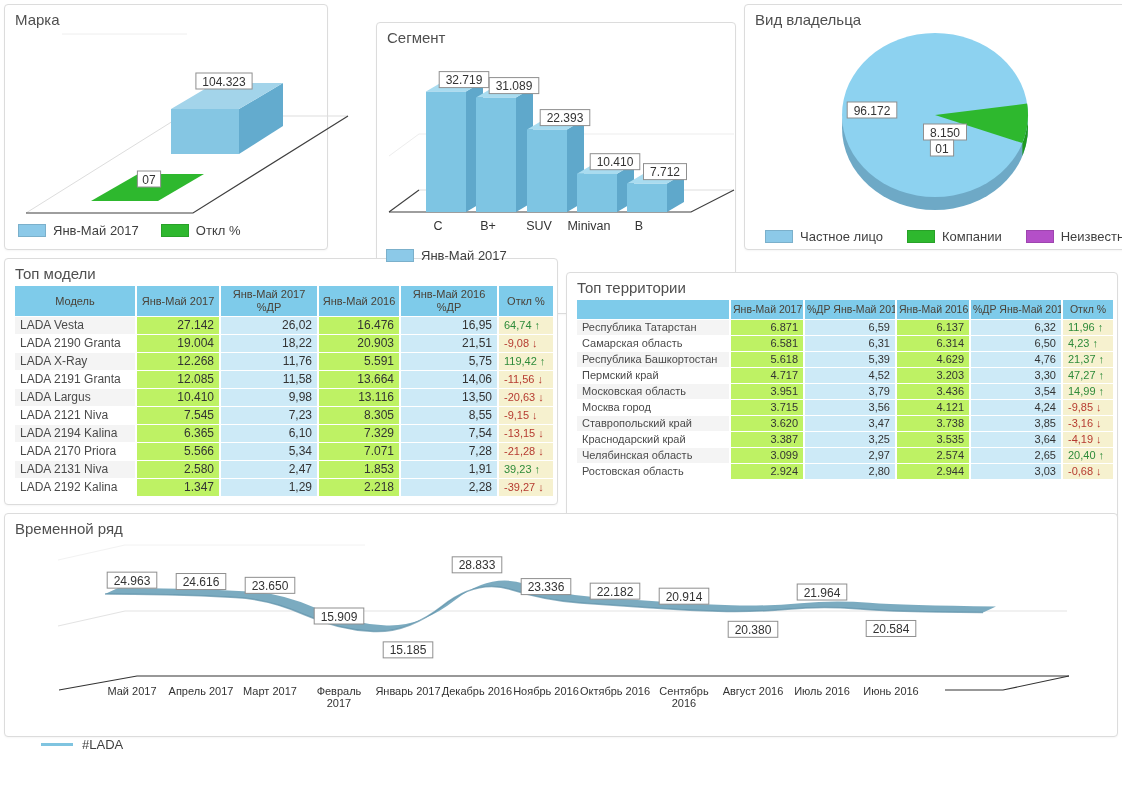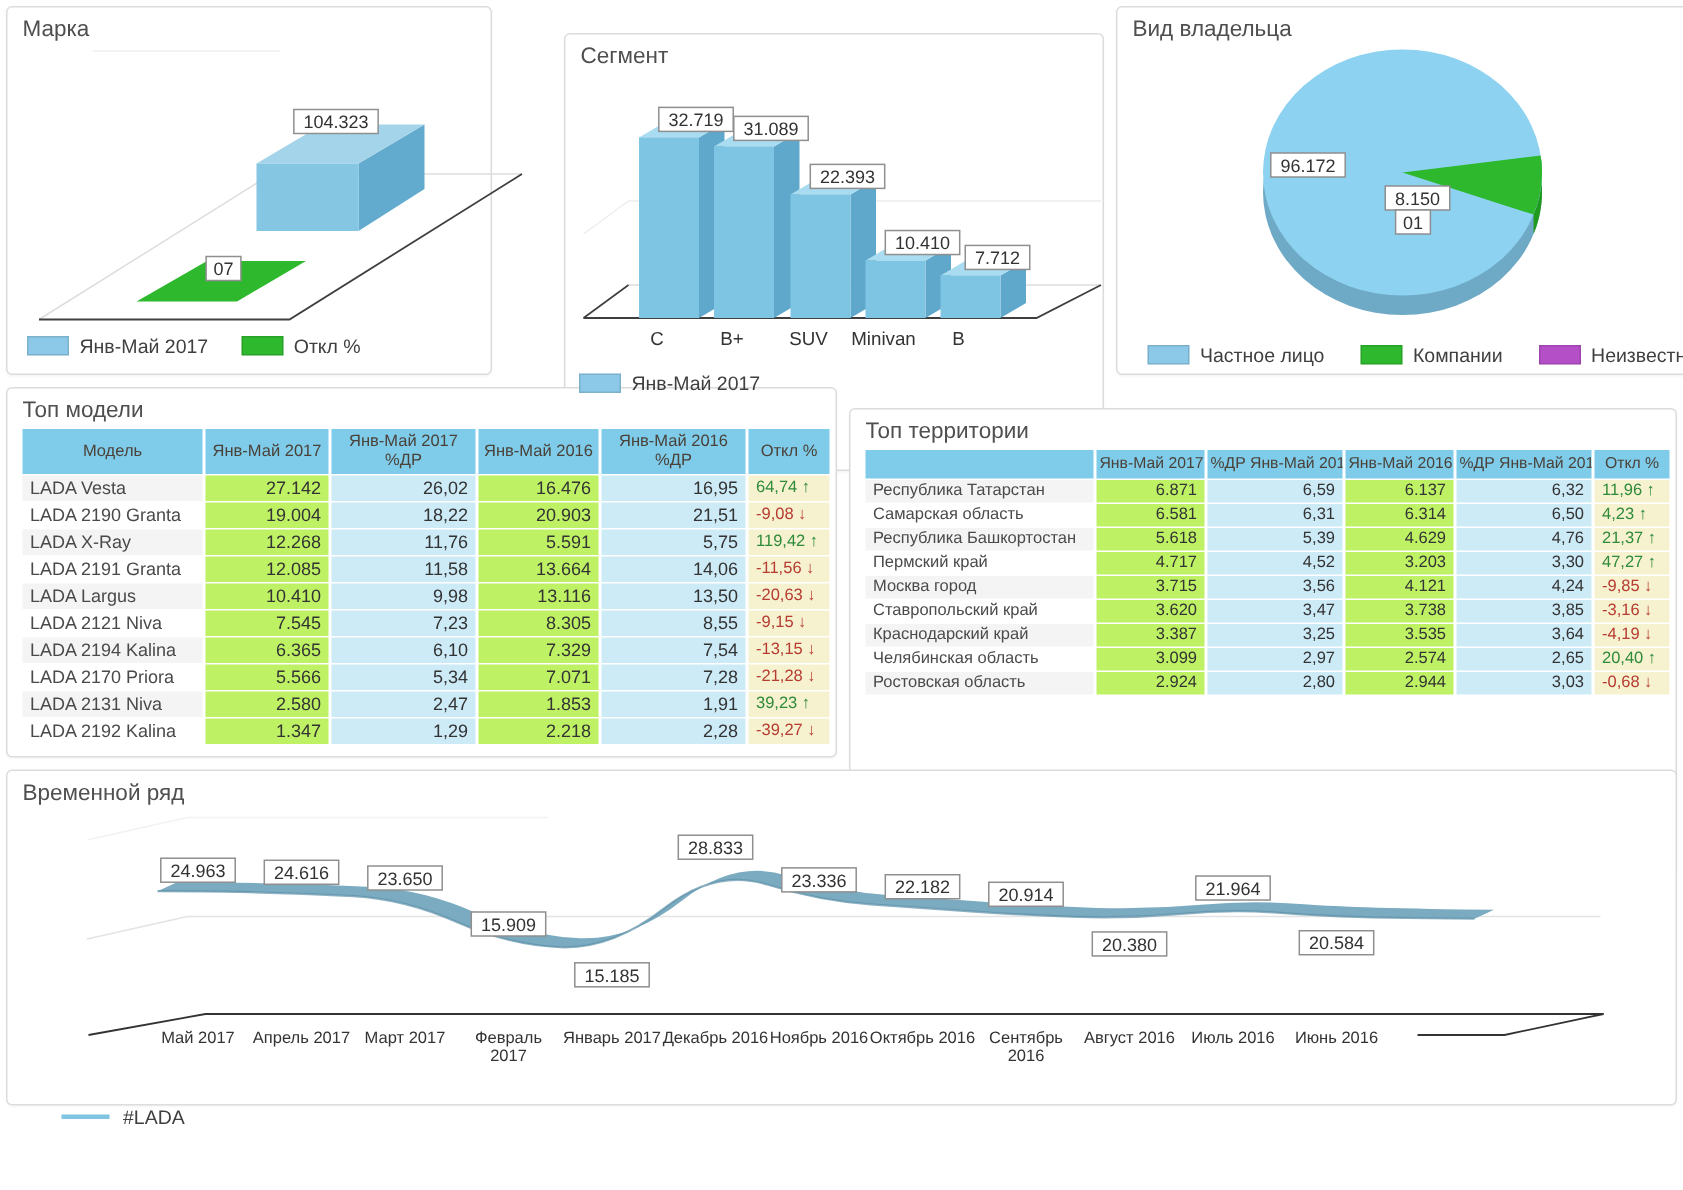--- a/index.html
+++ b/index.html
@@ -286,20 +286,28 @@
           <td class="pct">4,76</td>
           <td class="delta up"><span>21,37</span><span class="arr">↑</span></td>
         </tr>
         <tr>
           <td class="name">Пермский край</td>
           <td class="num">4.717</td>
           <td class="pct">4,52</td>
           <td class="num">3.203</td>
           <td class="pct">3,30</td>
           <td class="delta up"><span>47,27</span><span class="arr">↑</span></td>
+        </tr>
+        <tr>
+          <td class="name">Московская область</td>
+          <td class="num">3.951</td>
+          <td class="pct">3,79</td>
+          <td class="num">3.436</td>
+          <td class="pct">3,54</td>
+          <td class="delta up"><span>14,99</span><span class="arr">↑</span></td>
         </tr>
         <tr>
           <td class="name">Москва город</td>
           <td class="num">3.715</td>
           <td class="pct">3,56</td>
           <td class="num">4.121</td>
           <td class="pct">4,24</td>
           <td class="delta down"><span>-9,85</span><span class="arr">↓</span></td>
         </tr>
         <tr>

